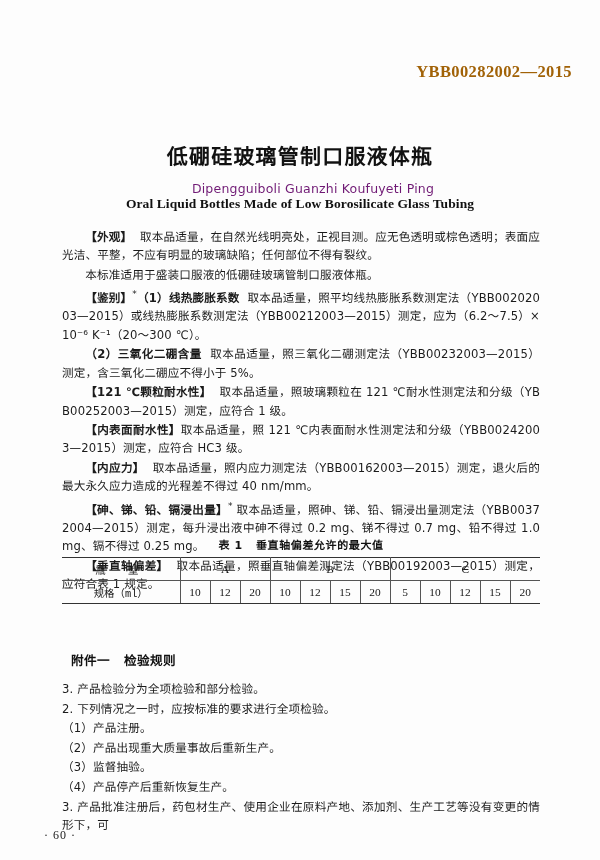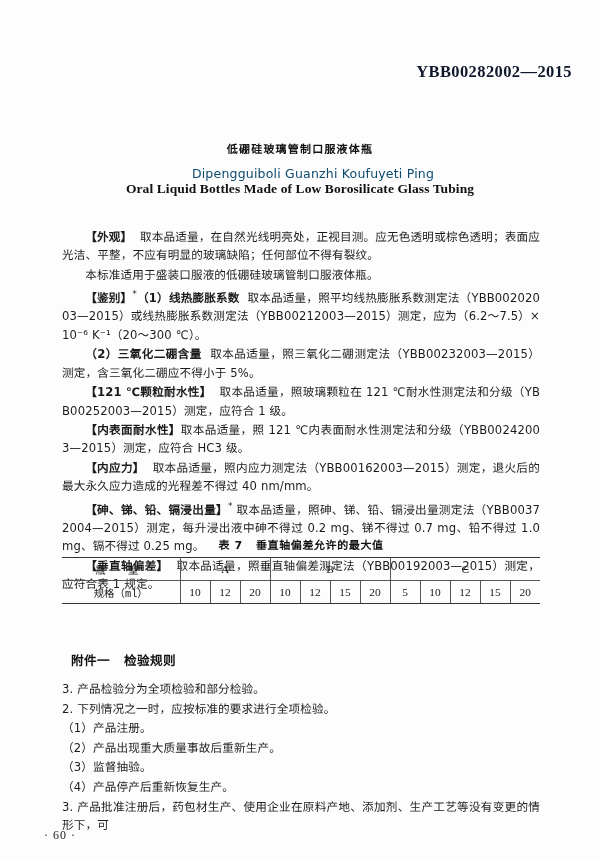--- a/index.html
+++ b/index.html
@@ -25,46 +25,46 @@
 
   
   .runhead {
     position: absolute;
     top: 62px;
     right: 28px;
     font-family: "Liberation Serif", "DejaVu Serif", serif;
     font-weight: bold;
     font-size: 16.5px;
     letter-spacing: 0.4px;
-    color: #0f172a;
+    color: #a16207;
     white-space: nowrap;
   }
 
   
   .title-block {
     position: absolute;
     top: 142px;
     left: 0;
     width: 600px;
     text-align: center;
   }
   .title-cn {
     font-family: "DejaVu Sans", "Liberation Sans", sans-serif;
     font-weight: bold;
-    font-size: 11px;
+    font-size: 21px;
     letter-spacing: 1.2px;
     color: #111;
     line-height: 1.5;
   }
   .title-pinyin {
     margin-top: 7px;
     font-family: "DejaVu Sans", "Liberation Sans", sans-serif;
     font-size: 12.5px;
     letter-spacing: 0.2px;
-    color: #0c4a6e;
+    color: #701a75;
     margin-left: 26px;
   }
   .title-en {
     font-family: "Liberation Serif", "DejaVu Serif", serif;
     font-weight: bold;
     font-size: 13.5px;
     letter-spacing: 0.1px;
     color: #111;
   }
 
@@ -212,21 +212,21 @@
 
     <p class="para"><span class="bk">【内应力】</span>&nbsp;&nbsp;<span>取本品适量，照内应力测定法（YBB00162003—2015）测定，退火后的最大永久应力造成的光程差不得过 40 nm/mm。</span></p>
 
     <p class="para"><span class="bk">【砷、锑、铅、镉浸出量】</span><sup class="ast">*</sup>&nbsp;<span>取本品适量，照砷、锑、铅、镉浸出量测定法（YBB00372004—2015）测定，每升浸出液中砷不得过 0.2 mg、锑不得过 0.7 mg、铅不得过 1.0 mg、镉不得过 0.25 mg。</span></p>
 
     <p class="para"><span class="bk">【垂直轴偏差】</span>&nbsp;&nbsp;<span>取本品适量，照垂直轴偏差测定法（YBB00192003—2015）测定，应符合表 1 规定。</span></p>
 
   </div>
 
   <div class="table-wrap">
-    <div class="table-caption"><span>表 7</span>&nbsp;&nbsp;&nbsp;<span>垂直轴偏差允许的最大值</span></div>
+    <div class="table-caption"><span>表 1</span>&nbsp;&nbsp;&nbsp;<span>垂直轴偏差允许的最大值</span></div>
 
     <table class="t1">
       <colgroup>
         <col style="width:118px">
         <col style="width:30px">
           <col style="width:30px">
           <col style="width:30px">
         <col style="width:30px">
           <col style="width:30px">
           <col style="width:30px">

